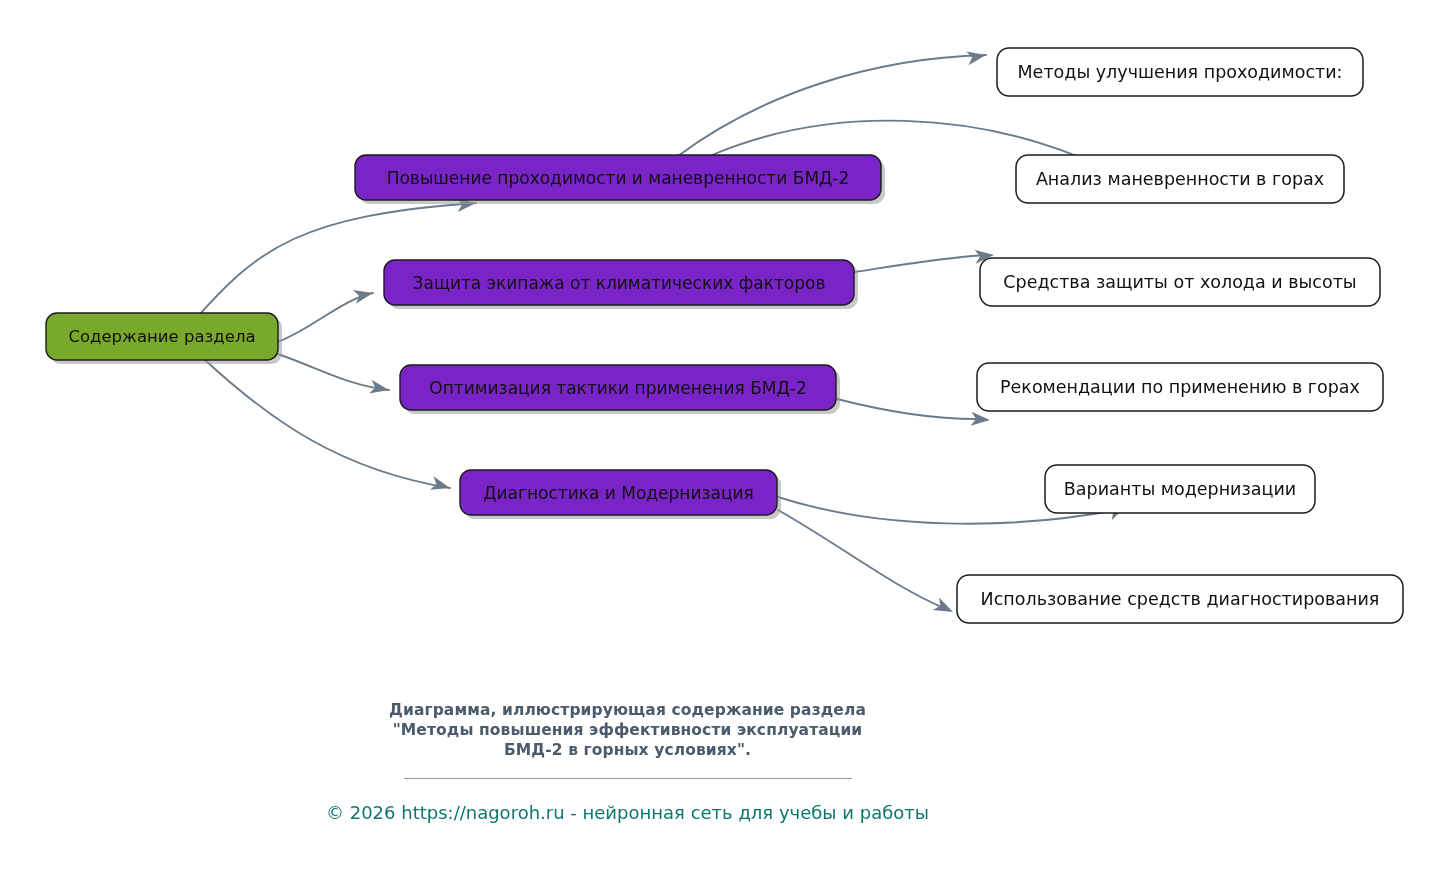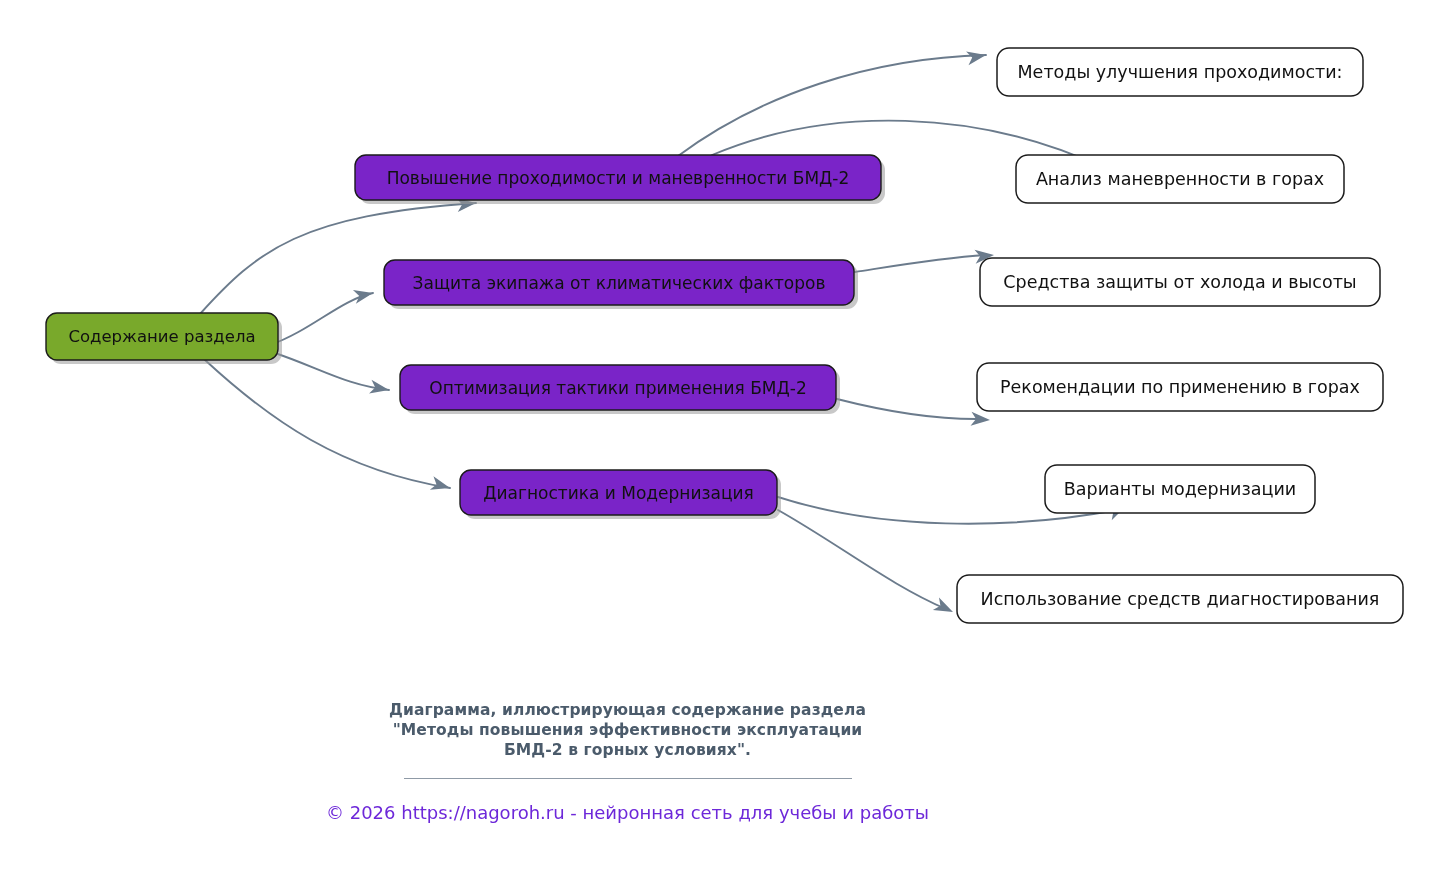--- a/index.html
+++ b/index.html
@@ -83,21 +83,21 @@
   .caption-rule {
     width: 448px;
     height: 0;
     margin: 18px auto 0 auto;
     border-top: 1.4px solid #8f9aa6;
   }
   .copyright {
     margin-top: 22px;
     font-family: "DejaVu Sans", "Liberation Sans", sans-serif;
     font-size: 18px;
-    color: #6d28d9;
+    color: #0f766e;
     line-height: 24px;
   }
 </style>
 </head>
 <body>
 
 <div id="stage">
 
   <svg id="mindmap" viewBox="0 0 1449 896">
     <g id="edges-layer">

